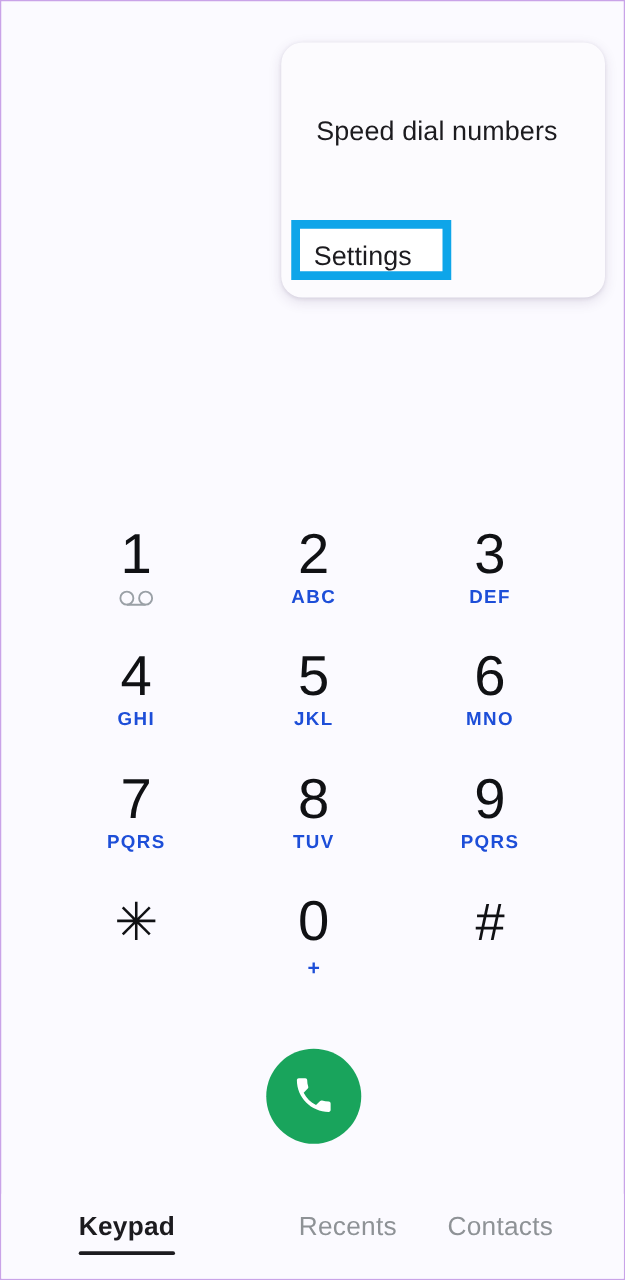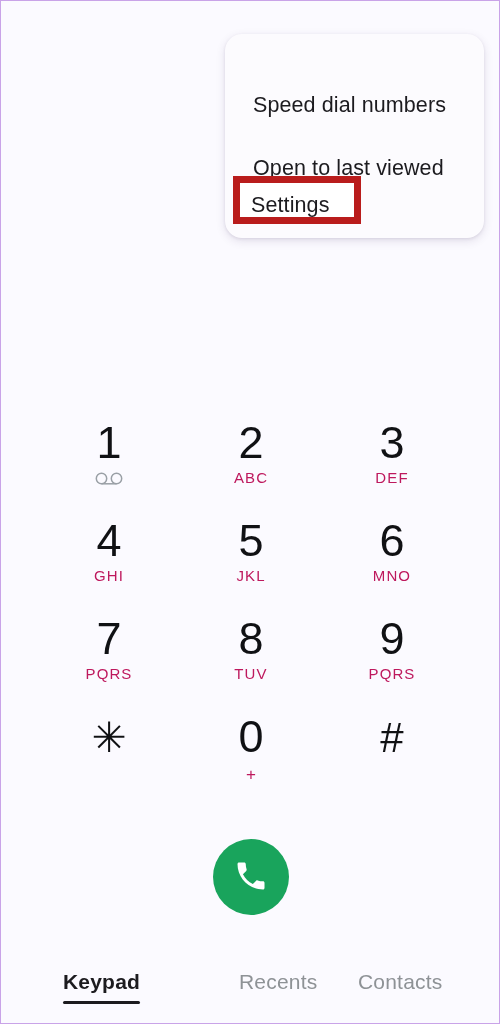--- a/index.html
+++ b/index.html
@@ -50,21 +50,21 @@
   #menu-item-open-last  { top: 124px; }
 
   
   #settings-highlight {
     position: absolute;
     left: 232px;
     top: 175px;
     width: 128px;
     height: 48px;
     box-sizing: border-box;
-    border: 7px solid #b91c1c;
+    border: 7px solid #0ea5e9;
     background: #ffffff;
     z-index: 25;
   }
   #settings-highlight .menu-item {
     position: absolute;
     left: 11px;
     top: 12px;
     font-size: 21.5px;
     color: #1c1b1f;
   }
@@ -97,24 +97,25 @@
     display: block;
     font-size: 45px;
     font-weight: 400;
     color: #101114;
     line-height: 56px;
     letter-spacing: 0px;
   }
   .key-sub {
     display: block;
     font-size: 15px;
-    color: #be185d;
+    color: #1d4ed8;
     letter-spacing: 1.1px;
     line-height: 18px;
     margin-top: -2px;
+    font-weight: bold;
   }
   .key-sub.plus {
     font-size: 17px;
     letter-spacing: 0;
     margin-top: 1px;
   }
   .key-digit.symbol {
     font-size: 42px;
     line-height: 58px;
   }
@@ -173,21 +174,20 @@
   #tab-recents  { left: 206px; margin-left: 32px; }
   #tab-contacts { left: 357px; }
 </style>
 </head>
 <body>
 
 <div id="phone-screen">
 
   <div id="overflow-menu">
     <div class="menu-item" id="menu-item-speed-dial">Speed dial numbers</div>
-    <div class="menu-item" id="menu-item-open-last">Open to last viewed</div>
   </div>
 
   <div id="settings-highlight">
     <div class="menu-item">Settings</div>
   </div>
 
   <div id="dialpad">
 
     <div class="key key-col-0 key-row-0">
       <span class="key-digit">1</span>

